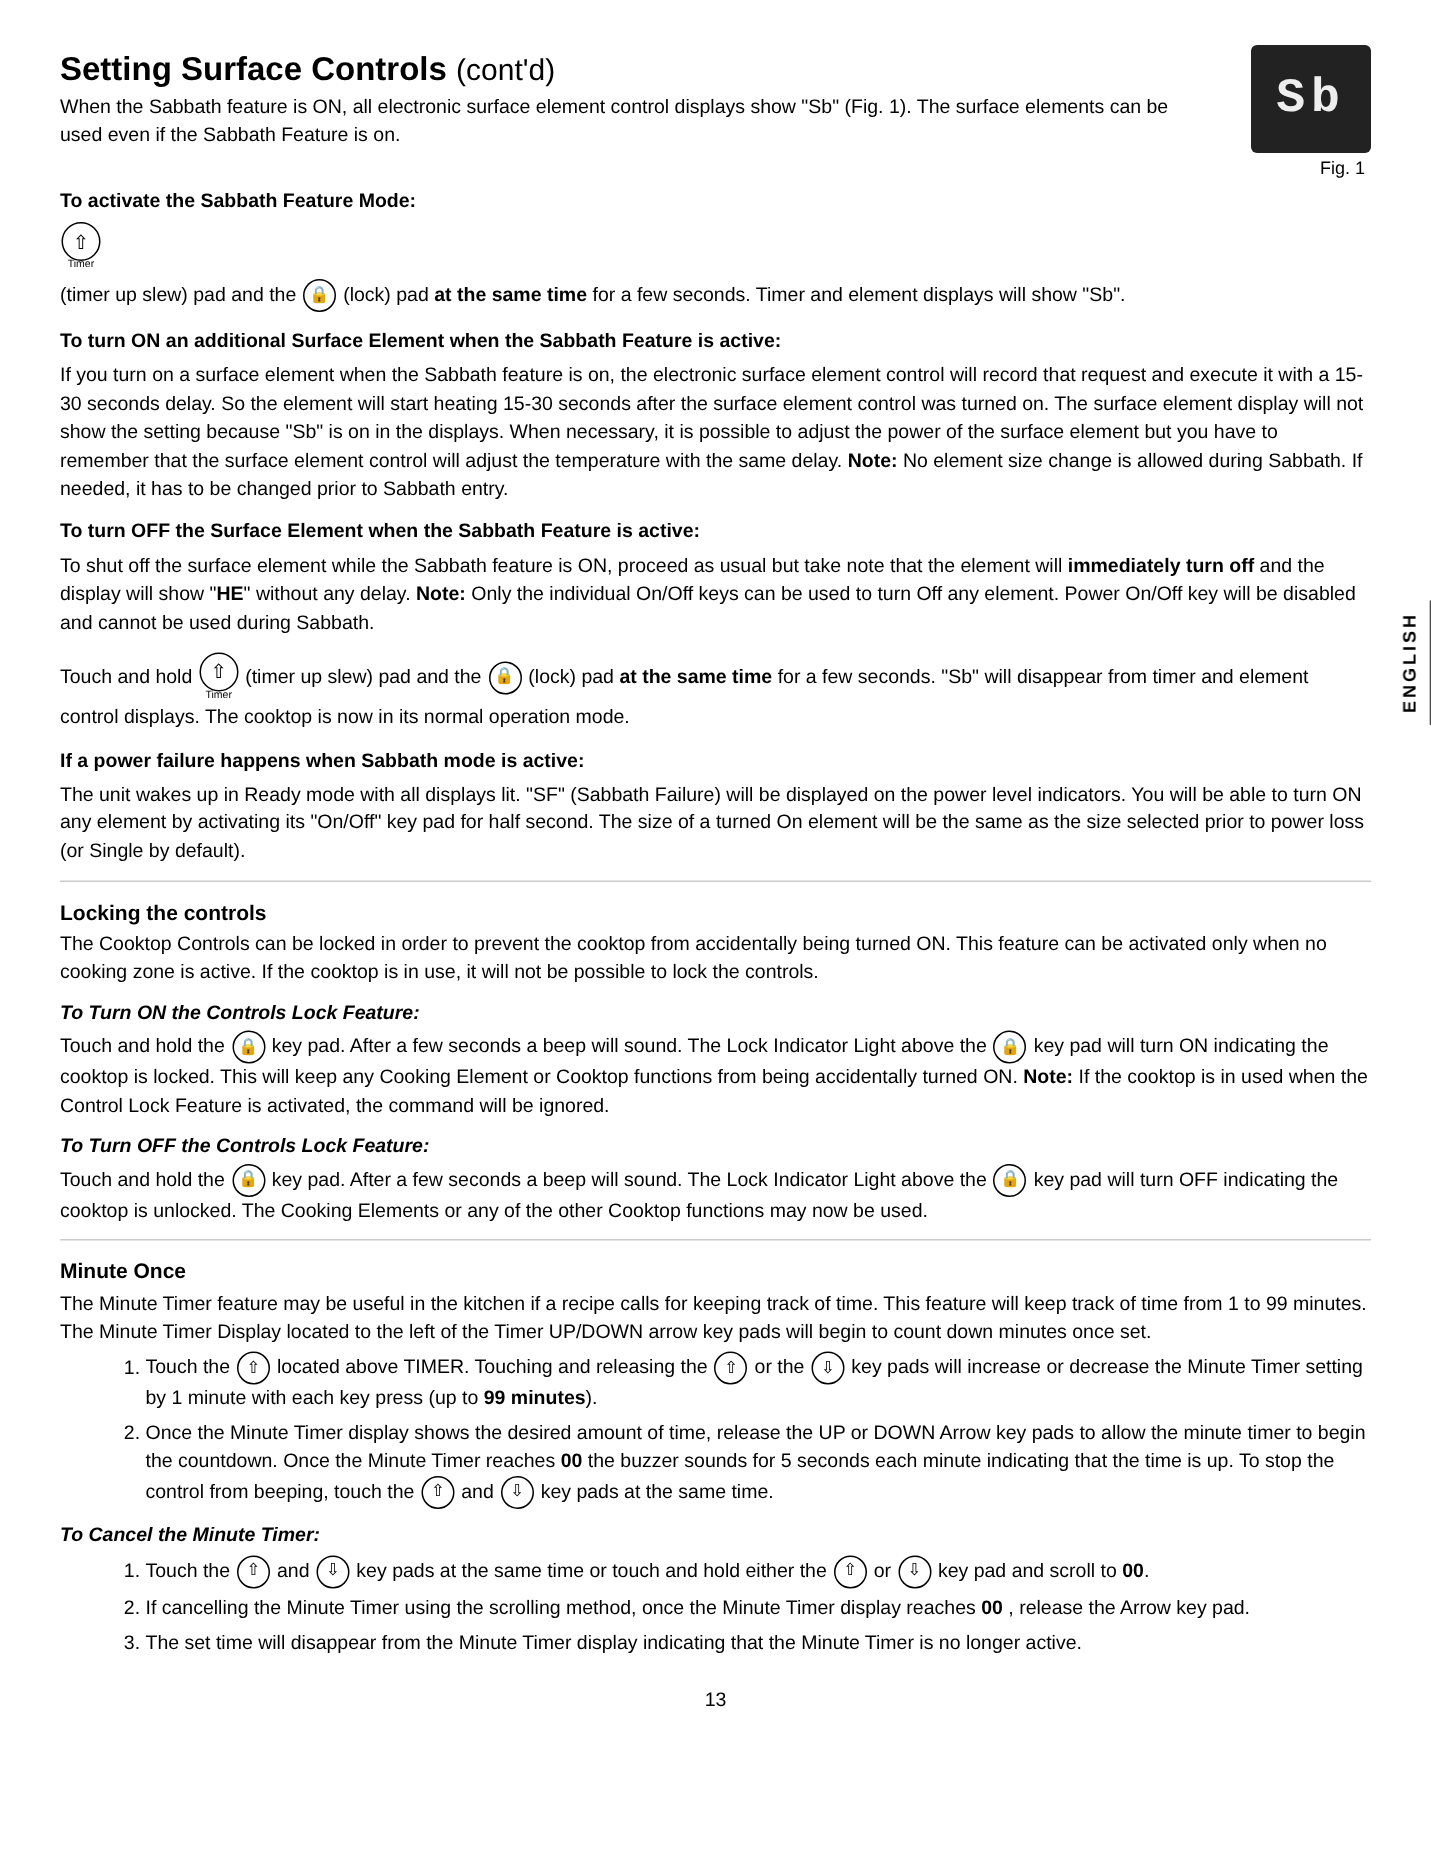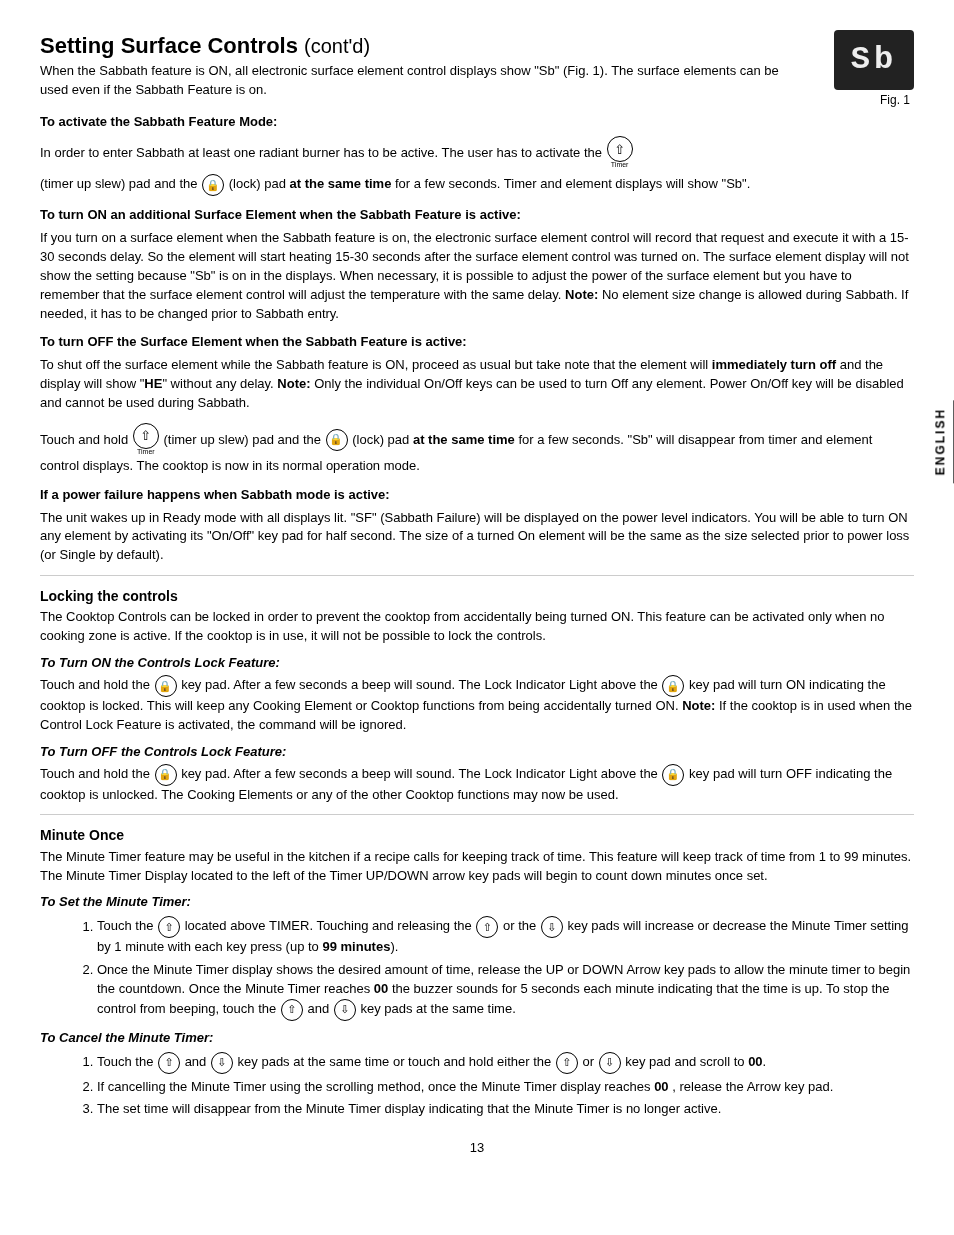--- a/index.html
+++ b/index.html
@@ -53,21 +53,21 @@
       font-weight: bold;
       font-family: 'Courier New', monospace;
       padding: 6px 10px;
       border-radius: 4px;
       letter-spacing: 4px;
       min-width: 80px;
       text-align: center;
       display: flex;
       align-items: center;
       justify-content: center;
-      height: 60px;
+      height: 72px;
       margin-left: 20px;
     }
     .fig-label {
       font-size: 12px;
       text-align: right;
       margin-right: 4px;
       margin-top: 2px;
     }
     .icon-circle {
       display: inline-flex;
@@ -153,21 +153,20 @@
     <div class="sb-display">Sb</div>
     <div class="fig-label">Fig. 1</div>
   </div>
 </div>
 
 <div class="section">
   <p>
     <span class="bold">To activate the Sabbath Feature Mode:</span>
   </p>
   <p>
-    <span>In order to enter Sabbath at least one radiant burner has to be active. The user has to activate the</span>
     <span class="icon-wrap">
       <span class="icon-circle-lg">⇧</span>
       <span class="timer-label">Timer</span>
     </span>
   </p>
   <p>
     <span>(timer up slew) pad and the</span>
     <span class="icon-circle">🔒</span>
     <span>(lock) pad</span> <span class="bold">at the same time</span>
     <span>for a few seconds. Timer and element displays will show "Sb".</span>
@@ -245,21 +244,20 @@
     <span>key pad will  turn OFF indicating the cooktop is unlocked. The Cooking Elements or any of the other Cooktop functions may now be used.</span>
   </p>
 </div>
 
 <hr class="divider">
 
 <div class="section">
   <h2>Minute Once</h2>
   <p>The Minute Timer feature may be useful in the kitchen if a recipe calls for keeping track of time. This feature will keep track of time from 1 to 99 minutes. The Minute Timer Display located to the left of the Timer UP/DOWN arrow key pads will begin to count down minutes once set.</p>
 
-  <h3>To Set the Minute Timer:</h3>
   <ol>
     <li>
       <span>Touch the</span>
       <span class="icon-circle">⇧</span>
       <span>located above TIMER. Touching and releasing the</span>
       <span class="icon-circle">⇧</span>
       <span>or the</span>
       <span class="icon-circle">⇩</span>
       <span>key pads will increase or decrease the Minute Timer setting by 1 minute with each key press (up to</span>
       <span class="bold">99 minutes</span><span>).</span>

